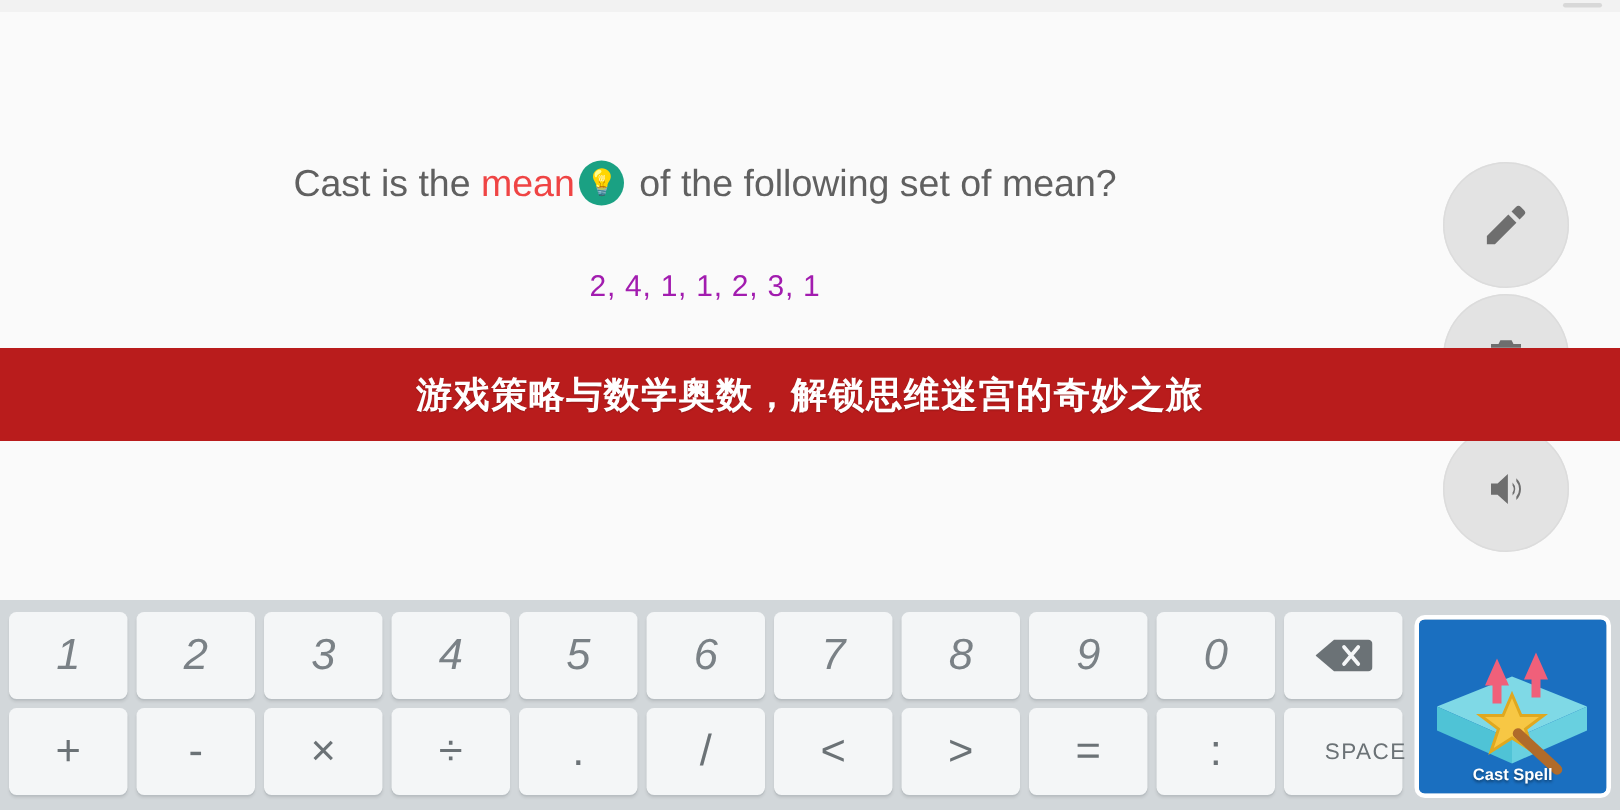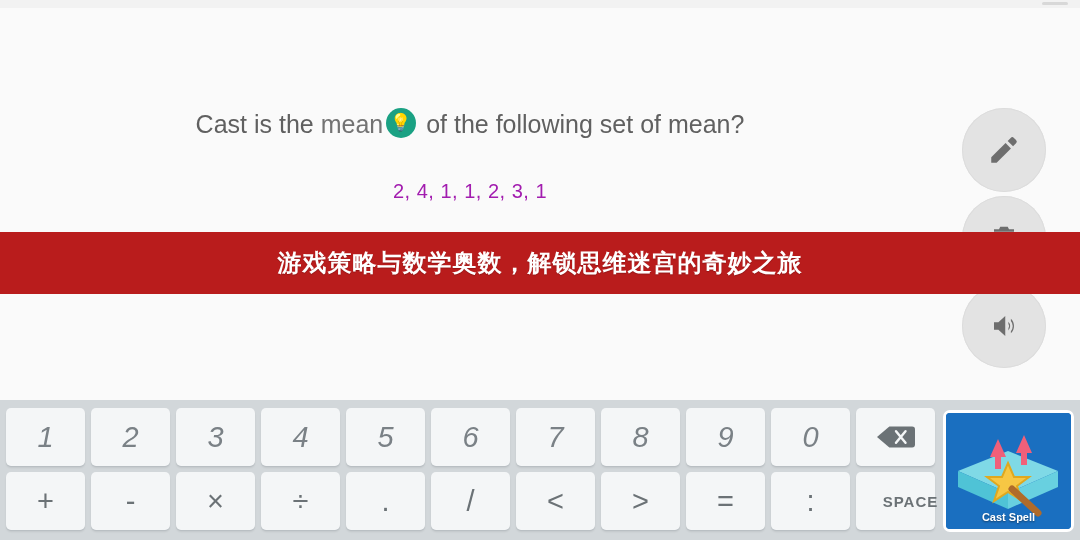--- a/index.html
+++ b/index.html
@@ -47,21 +47,21 @@
     top: 100px;
     left: 0;
     width: 940px;
     text-align: center;
     font-size: 25px;
     color: #606060;
     white-space: nowrap;
   }
   .question-line .seg { vertical-align: middle; }
   .kw {
-    color: #737373;
+    color: #ef4444;
     font-weight: normal;
   }
   .hint-badge {
     display: inline-block;
     vertical-align: middle;
     width: 30px; height: 30px;
     border-radius: 50%;
     background: #1aa183;
     position: relative;
     margin: 0 3px;
@@ -206,21 +206,21 @@
     color: #6b7276;
     box-sizing: border-box;
   }
   .key:last-child { margin-right: 0; }
   .key.italicnum {
     font-style: italic;
     color: #7a8186;
   }
   .key.small {
     font-size: 15px;
-    font-weight: bold;
+    font-weight: normal;
     letter-spacing: 1px;
     color: #6b7276;
     padding-left: 30px;
   }
   .key.backspace svg { display: block; }
 
   
   .cast-spell {
     position: absolute;
     right: 6px;

